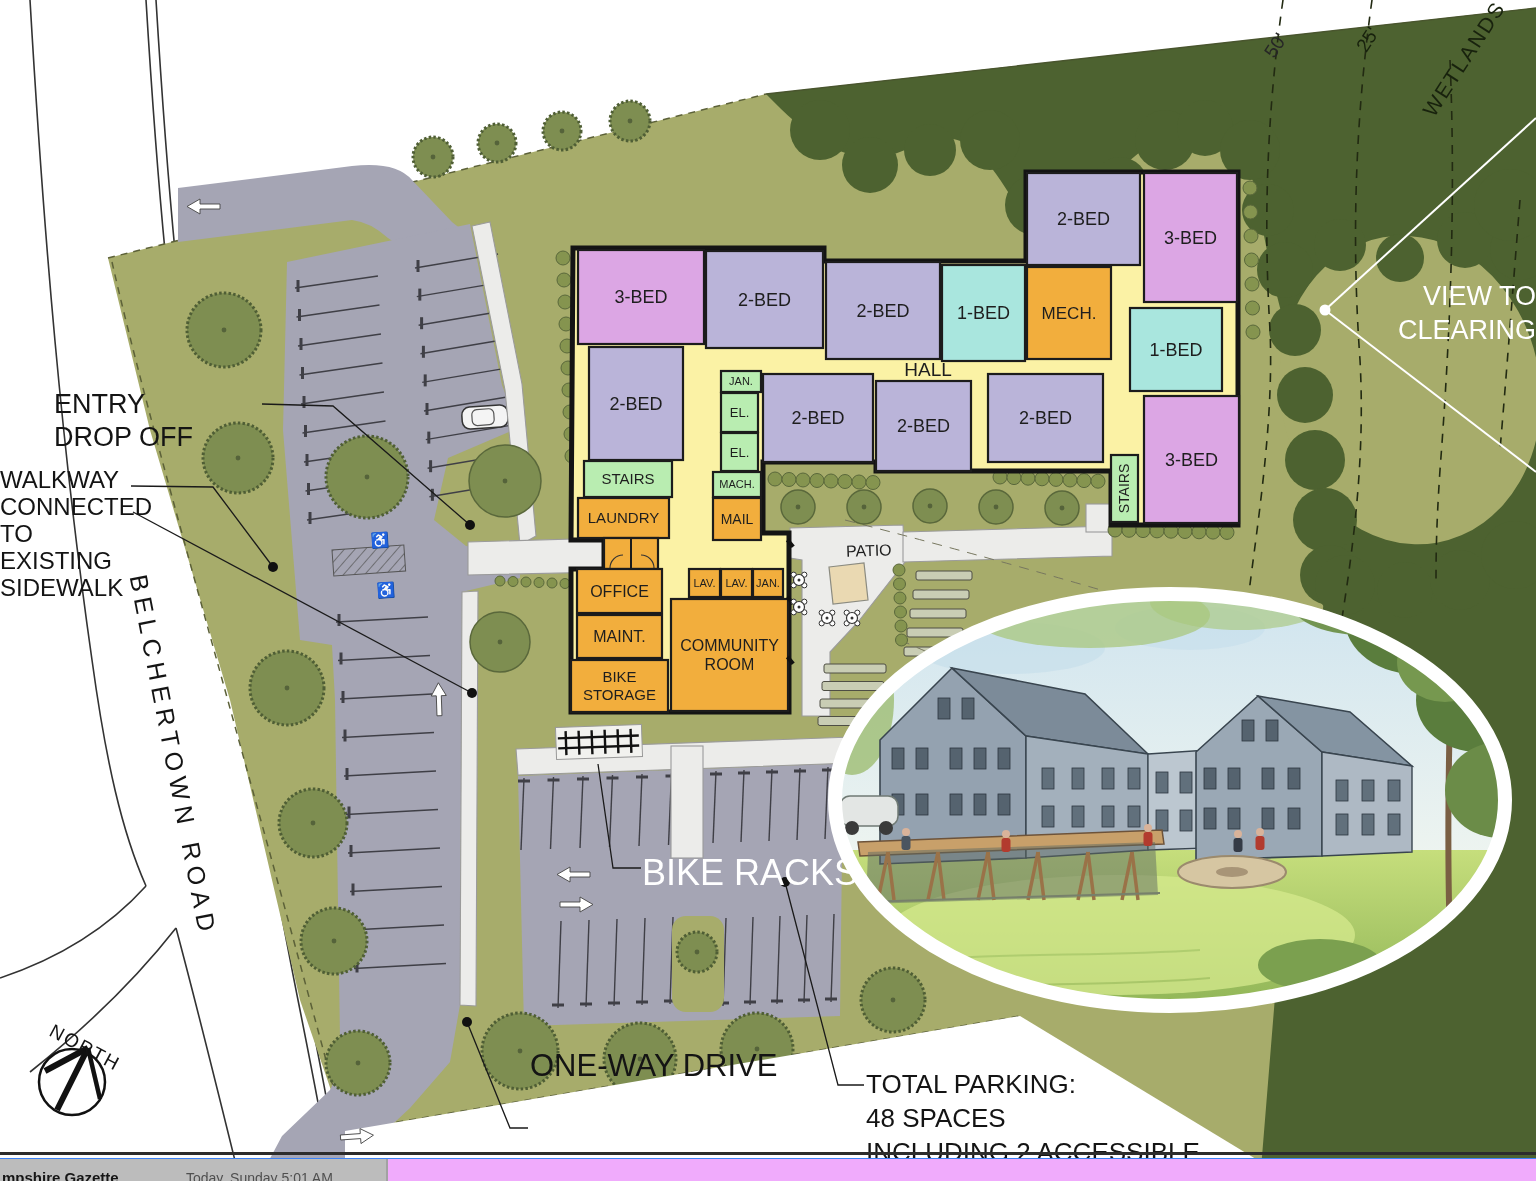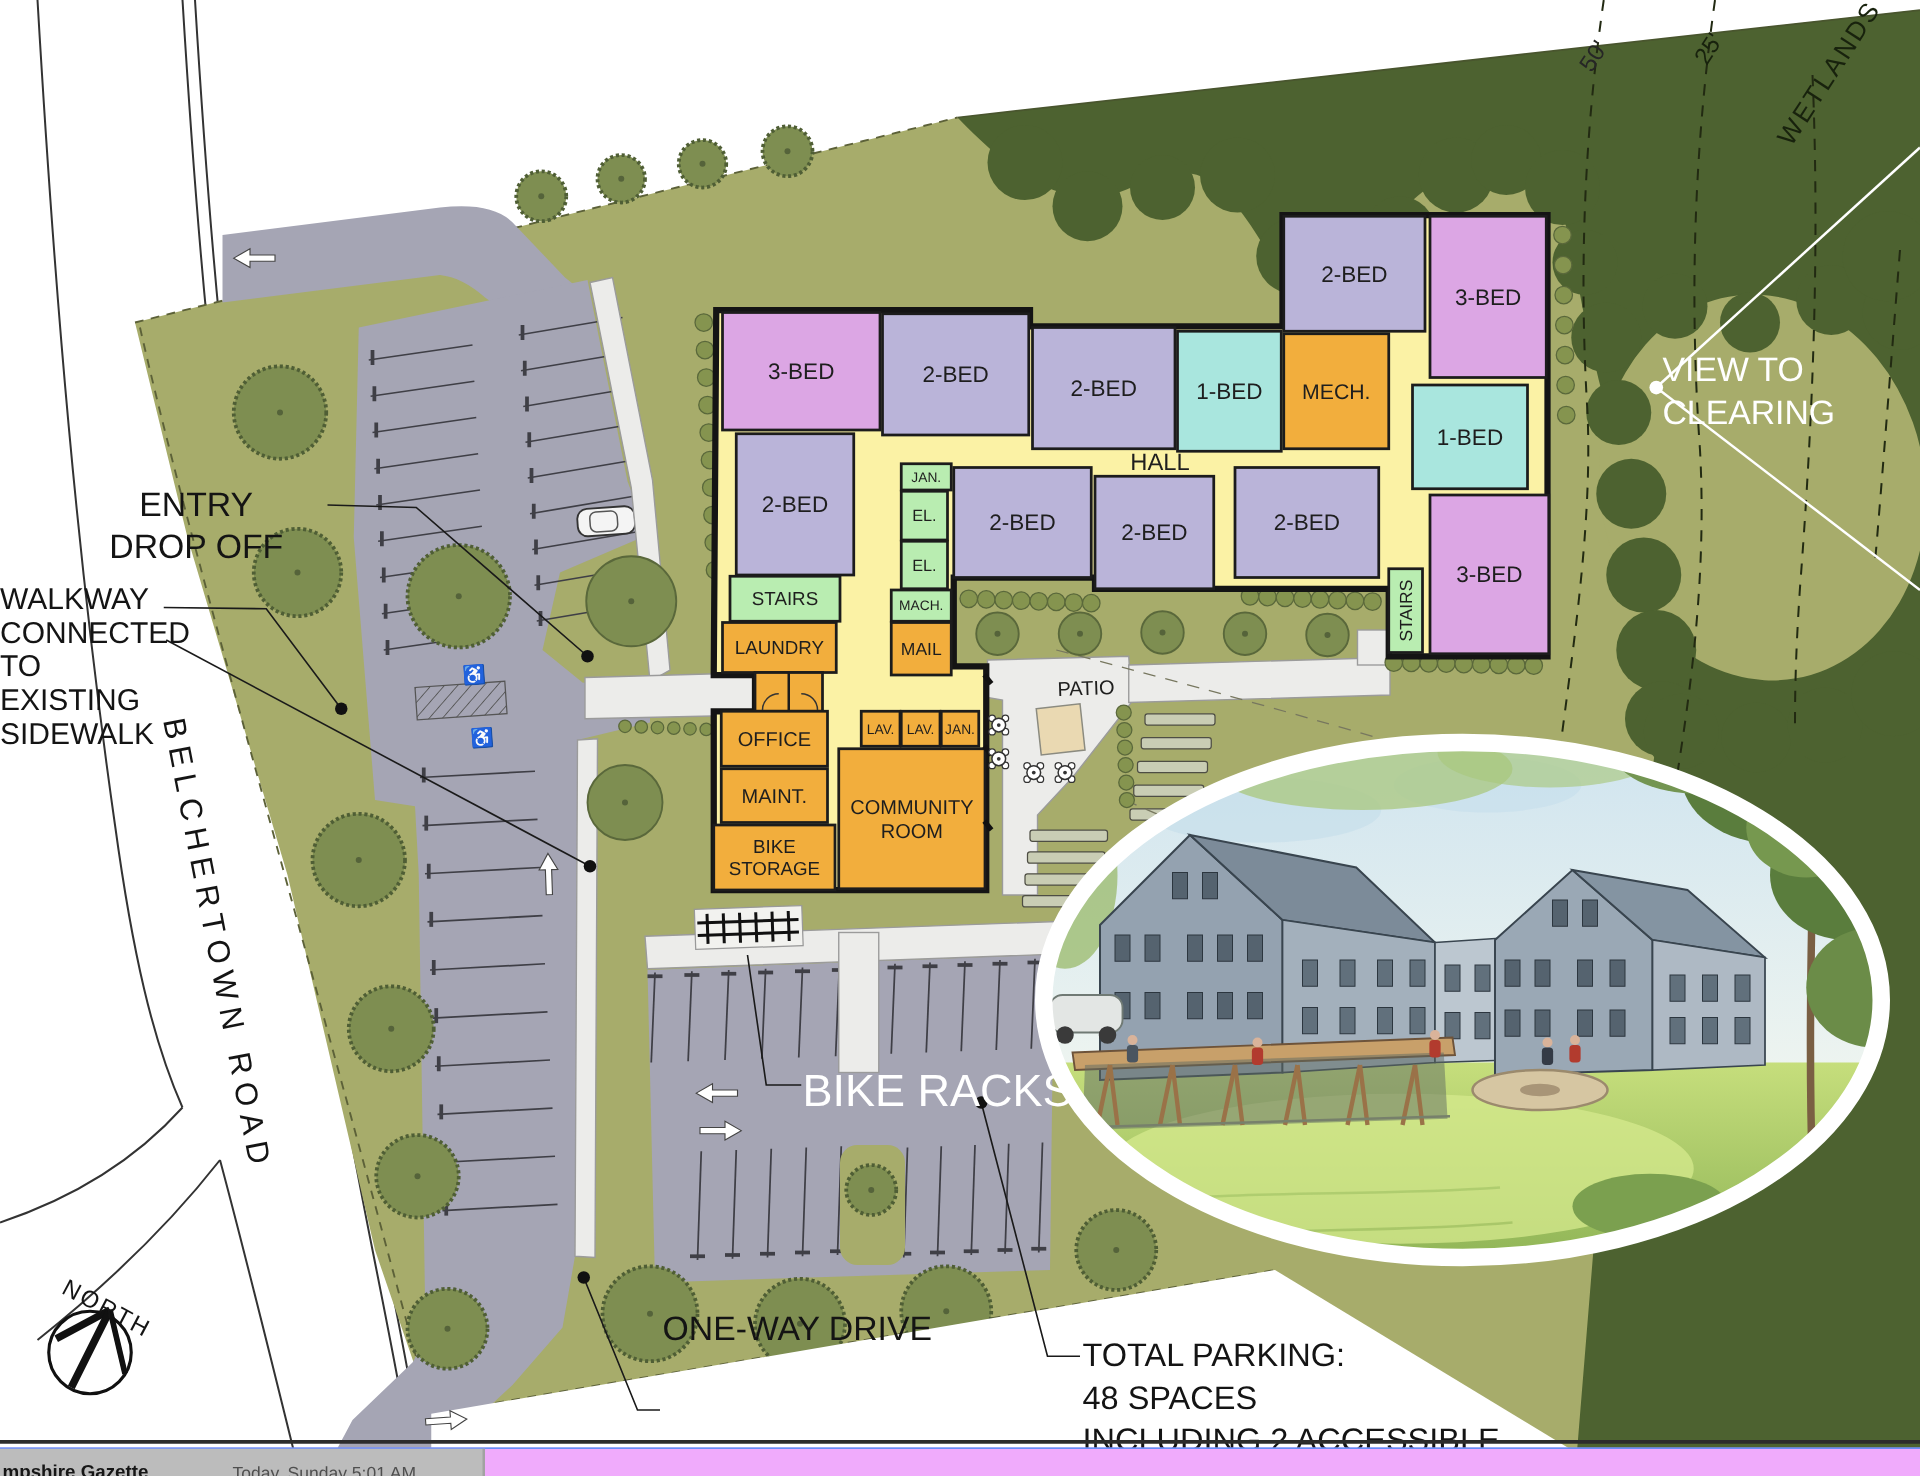--- a/index.html
+++ b/index.html
@@ -19,29 +19,29 @@
   .walkP{fill:#ececea;stroke:#9b9b9b;stroke-width:1.1}
   .leader{stroke:#1a1a1a;stroke-width:1.3;fill:none}
   .ldot{fill:#111}
   .roadln{stroke:#333;stroke-width:1.6;fill:none}
   .dashb{stroke:#5c6138;stroke-width:1.5;fill:none;stroke-dasharray:7 6}
   .wetln{stroke:#222a12;stroke-width:1.6;fill:none;stroke-dasharray:9 8}
   .arrow{fill:#fff;stroke:#444;stroke-width:.9}
   .win{stroke:#2c363f;stroke-width:.8}
   .lbl{position:absolute;font-family:"Liberation Sans",sans-serif;color:#141414;
        white-space:pre-line;z-index:6}
-  #lbl-entry{left:54px;top:388px;width:206px;text-align:center;font-size:27px;line-height:1.22}
+  #lbl-entry{left:54px;top:388px;width:206px;text-align:left;font-size:27px;line-height:1.22}
   #lbl-walk{left:0;top:466px;width:130px;text-align:left;font-size:24px;line-height:1.13}
   #lbl-road{left:152px;top:572px;font-size:25px;letter-spacing:6px;transform:rotate(79deg);
             transform-origin:0 0;white-space:nowrap}
   #lbl-north{left:56px;top:1020px;font-size:19px;letter-spacing:2px;transform:rotate(28deg);
              transform-origin:0 0}
-  #lbl-oneway{left:530px;top:1048px;font-size:27px}
+  #lbl-oneway{left:530px;top:1048px;font-size:31px}
   #lbl-bike{left:642px;top:852px;font-size:36px;color:#fff}
-  #lbl-view{left:1330px;top:280px;width:206px;text-align:left;font-size:27px;color:#fff;line-height:1.25}
+  #lbl-view{left:1330px;top:280px;width:206px;text-align:right;font-size:27px;color:#fff;line-height:1.25}
   #lbl-wet{left:1418px;top:108px;font-size:21px;letter-spacing:2px;color:#18220d;
            transform:rotate(-57deg);transform-origin:0 0}
   #lbl-50{left:1260px;top:50px;font-size:19px;color:#262626;transform:rotate(-57deg);transform-origin:0 0}
   #lbl-25{left:1352px;top:44px;font-size:19px;color:#18220d;transform:rotate(-57deg);transform-origin:0 0}
   #lbl-parking{left:866px;top:1068px;font-size:26px;line-height:1.3}
   .statusbar{position:absolute;left:0;right:0;top:1150px;height:31px;z-index:9}
   .sb-topline{height:3px;background:#2c2c2c;margin-top:2px}
   .sb-bar{position:absolute;top:8px;left:0;right:0;height:23px;background:#f0abfc;
           border-top:1px solid #3b82f6;display:flex}
   .sb-left{width:386px;background:#bcbcbc;border-right:2px solid #a2a2a2;position:relative}

